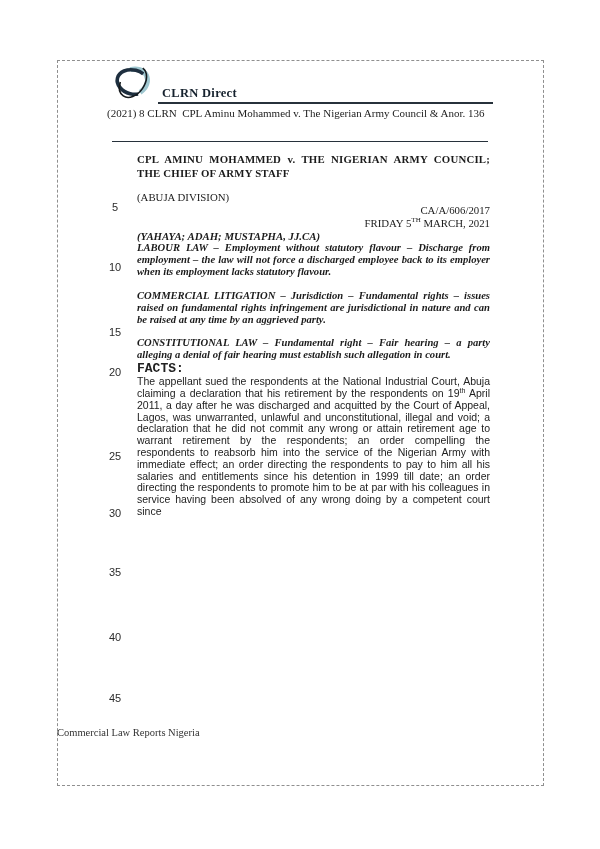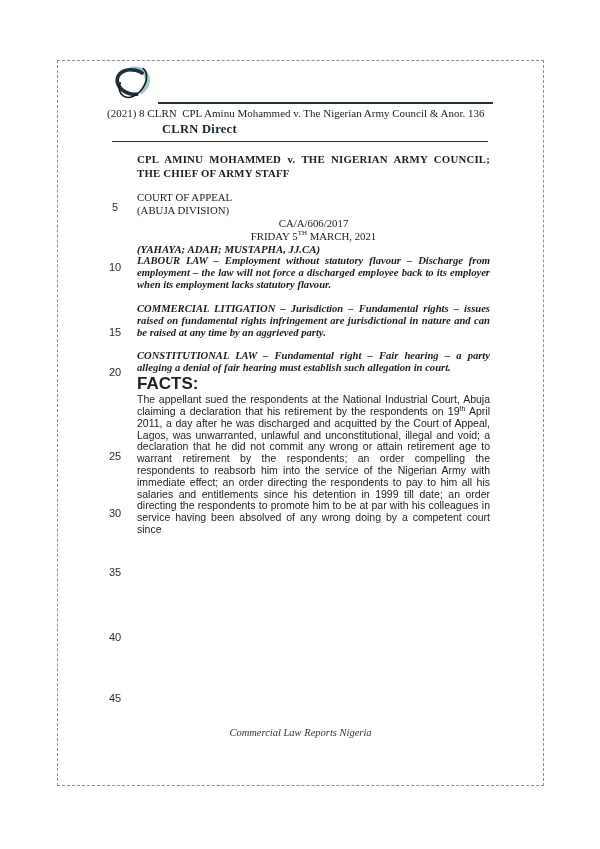--- a/index.html
+++ b/index.html
@@ -7,63 +7,63 @@
     width:600px; height:849px; position:relative; background:#ffffff;
     font-family:"Liberation Serif", serif; color:#1b1b1b; overflow:hidden;
   }
   .crop-border {
     position:absolute; left:57px; top:60px; width:487px; height:726px;
     border:1px dashed #8f8f8f; box-sizing:border-box;
   }
   .logo { position:absolute; left:109px; top:60px; }
   .brand {
     position:absolute; left:162px; top:86px;
-    font-weight:bold; font-size:12.5px; color:#16222e; letter-spacing:0.3px;margin-top:36px;
+    font-weight:bold; font-size:12.5px; color:#16222e; letter-spacing:0.3px;
   }
   .rule1 { position:absolute; left:158px; top:102px; width:335px; border-top:2px solid #27313b; }
   .citation {
     position:absolute; left:107px; top:107px; width:388px;
     font-size:11px; color:#222; white-space:pre-wrap;
   }
   .rule2 { position:absolute; left:112px; top:141px; width:376px; border-top:1.5px solid #27313b; }
 
   .main { position:absolute; left:137px; top:153px; width:353px; }
   .main p { margin:0; }
   .case-title {
     font-weight:bold; font-size:10.8px; line-height:13.5px;
     text-align:justify; letter-spacing:0.2px;
   }
   .court-block { margin-top:11px; }
   .court-line { font-size:10.8px; line-height:13px; }
-  .right-block { text-align:center; font-size:10.8px; line-height:13px; }
+  .right-block { text-align:right; font-size:10.8px; line-height:13px; }
   .judges {
     margin-top:13px; font-weight:bold; font-style:italic;
     font-size:10.8px; line-height:12px; margin-bottom:16px;
   }
   .catchword {
     font-weight:bold; font-style:italic; font-size:10.6px;
     line-height:11.9px; text-align:justify;
   }
   .catchword + .catchword { margin-top:12px; }
   .facts-heading {
-    margin-top:13px; font-family:Liberation Sans, sans-serif;
-    font-weight:bold; font-size:17px; color:#222;
+    margin-top:13px; font-family:Liberation Mono, monospace;
+    font-weight:bold; font-size:13px; color:#222;
   }
   .facts-body {
     margin-top:16px; font-family:"Liberation Sans", sans-serif;
     font-size:10.5px; line-height:11.8px; text-align:justify; color:#222;
   }
   sup { font-size:7px; line-height:0; vertical-align:super; }
   .linenum {
     position:absolute; left:100px; width:30px; text-align:center;
     font-family:"Liberation Sans", sans-serif; font-size:11px; color:#2b2b2b;
   }
   .footer {
-    position:absolute; left:57px; top:727px; width:487px; text-align:center;
-    font-style:italic; font-size:10.5px; color:#333;
+    position:absolute; left:57px; top:727px; width:487px; text-align:left;
+    font-size:10.5px; color:#333;
   }
 </style>
 </head>
 <body>
 
 <div class="crop-border"></div>
 
 <svg class="logo" width="48" height="46" viewBox="0 0 48 46">
   <g fill="none">
     <ellipse cx="24" cy="22" rx="15" ry="12.5" transform="rotate(-28 24 22)" stroke-width="5" stroke-dasharray="50 48" stroke-dashoffset="30" stroke="#9fc7d0"></ellipse>
@@ -84,21 +84,20 @@
 <span class="linenum" style="top:450px">25</span>
 <span class="linenum" style="top:507px">30</span>
 <span class="linenum" style="top:566px">35</span>
 <span class="linenum" style="top:631px">40</span>
 <span class="linenum" style="top:692px">45</span>
 
 <div class="main">
   <p class="case-title">CPL AMINU MOHAMMED v. THE NIGERIAN ARMY COUNCIL; THE CHIEF OF ARMY STAFF</p>
 
   <div class="court-block">
-    <p class="court-line">COURT OF APPEAL</p>
     <p class="court-line">(ABUJA DIVISION)</p>
   </div>
 
   <div class="right-block">
     <p>CA/A/606/2017</p>
     <p><span>FRIDAY 5</span><sup>TH</sup><span> MARCH, 2021</span></p>
   </div>
 
   <p class="judges">(YAHAYA; ADAH; MUSTAPHA, JJ.CA)</p>
 

